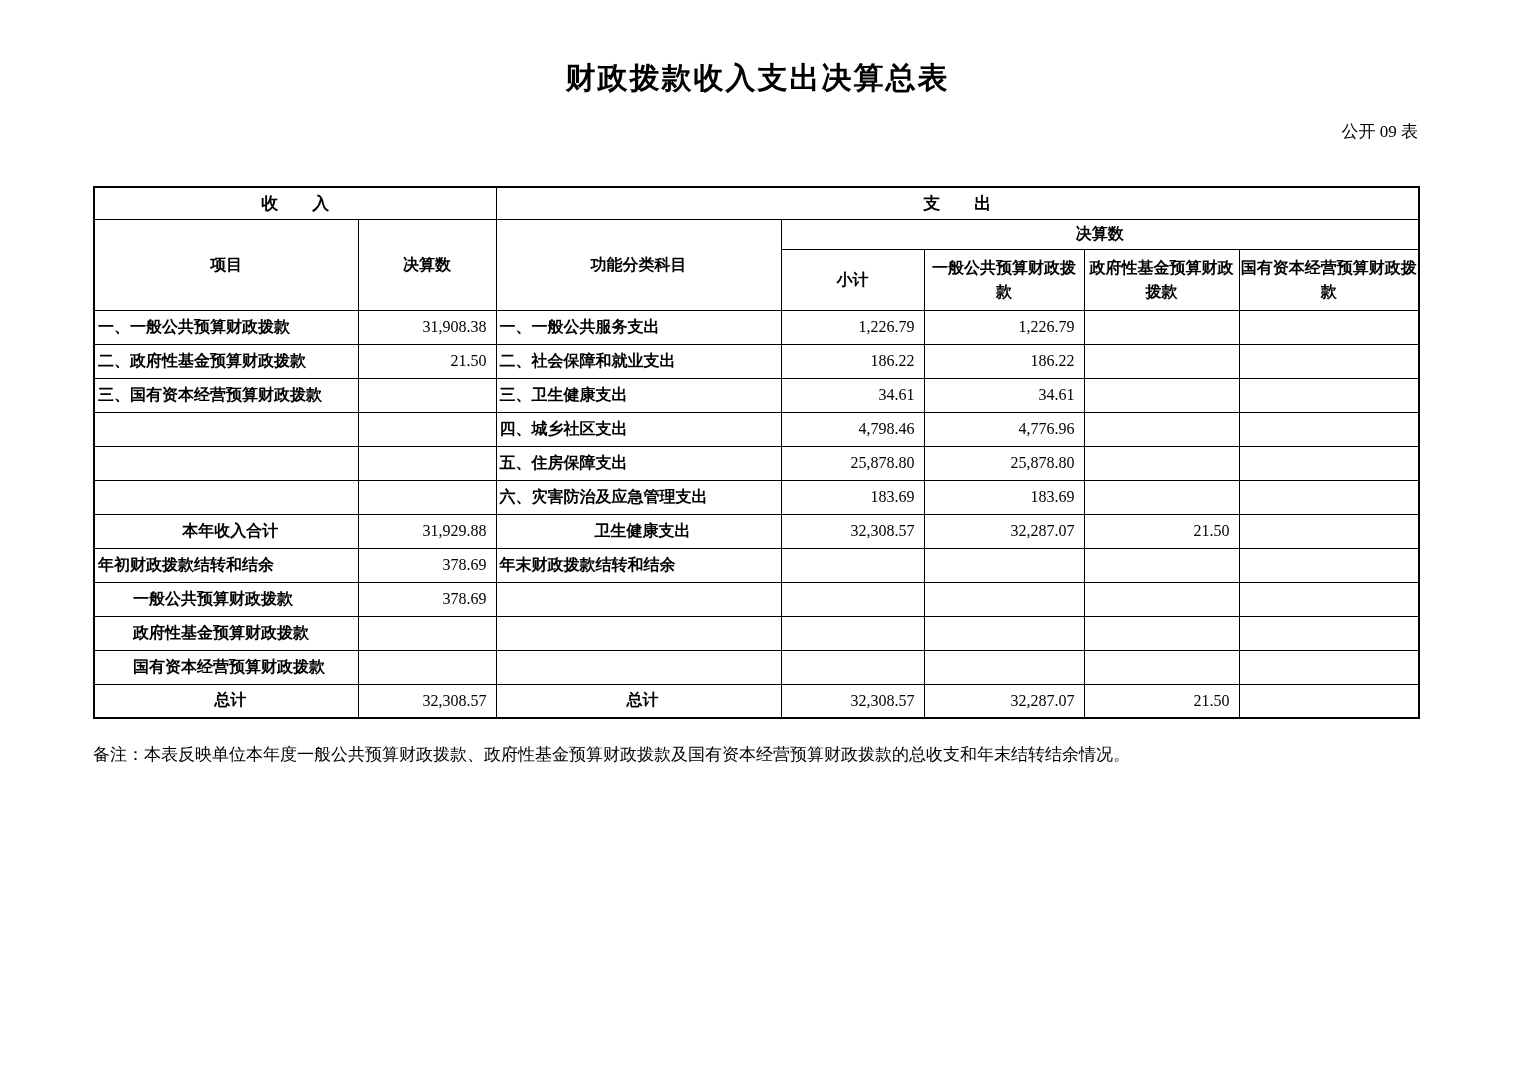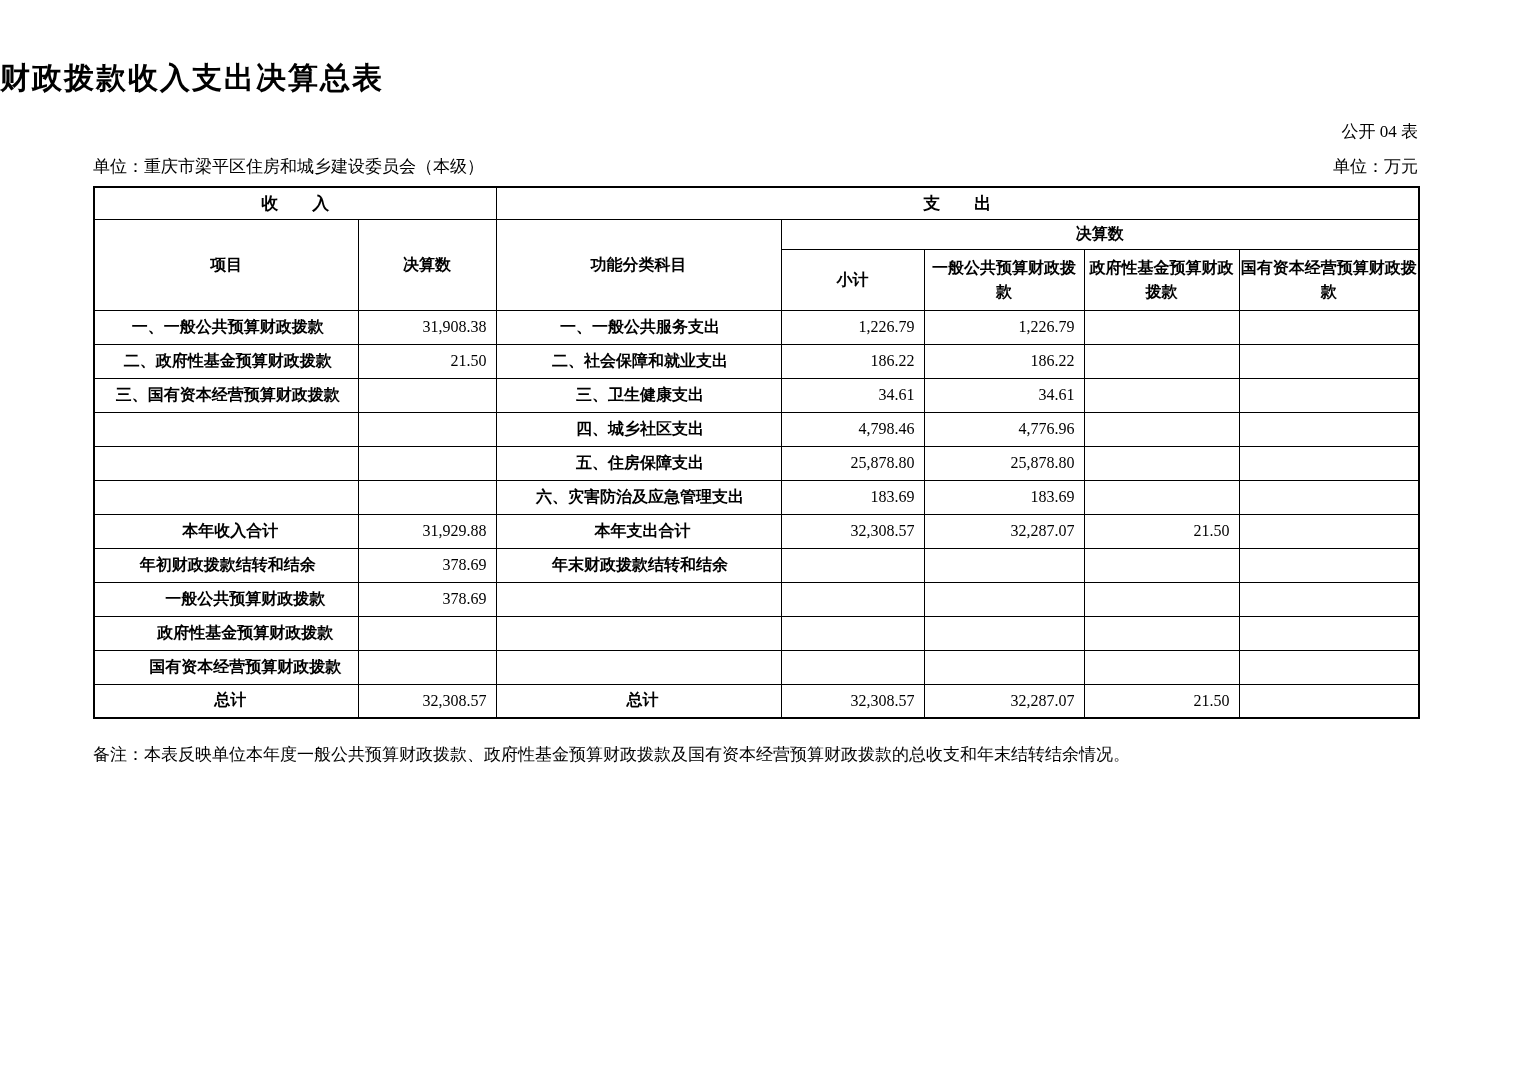--- a/index.html
+++ b/index.html
@@ -10,20 +10,21 @@
     height: 1069px;
     background: #ffffff;
     color: #000000;
     font-family: "Liberation Serif", "DejaVu Serif", serif;
   }
   .title {
     position: absolute;
     top: 58px;
     left: 0;
     width: 100%;
+    text-align: center;
     font-size: 30px;
     font-weight: bold;
     letter-spacing: 2px;
   }
   .doc-label {
     position: absolute;
     top: 120px;
     right: 97px;
     font-size: 17px;
   }
@@ -58,21 +59,21 @@
     line-height: 1.5;
     padding: 0 0;
   }
   tr.h1 { height: 32px; }
   tr.h1 th { font-size: 17px; }
   tr.h2 { height: 30px; }
   tr.h3 { height: 61px; }
   tbody tr { height: 34px; }
   td.lbl {
     font-weight: bold;
-    text-align: center;
+    text-align: left;
     padding-left: 3px;
   }
   td.lbl.center { text-align: center; padding-left: 8px; }
   td.lbl.indent { padding-left: 38px; }
   td.num {
     font-weight: normal;
     text-align: right;
     padding-right: 9px;
   }
   .note {
@@ -91,26 +92,22 @@
     font-size: 16px;
   }
 </style>
 </head>
 <body>
 
 <div class="page">
 
   <div class="title">财政拨款收入支出决算总表</div>
 
-  <div class="doc-label">公开 04 表</div>
-
-  <div class="unit-row">
-    <span>单位：重庆市梁平区住房和城乡建设委员会（本级）</span>
-    <span>单位：万元</span>
-  </div>
+  <div class="doc-label">公开 09 表</div>
+
 
   <table class="fiscal">
     <colgroup>
       <col style="width:264px">
       <col style="width:138px">
       <col style="width:285px">
       <col style="width:143px">
       <col style="width:160px">
       <col style="width:155px">
       <col style="width:180px">
@@ -184,21 +181,21 @@
         <td class="num"></td>
         <td class="lbl">六、灾害防治及应急管理支出</td>
         <td class="num">183.69</td>
         <td class="num">183.69</td>
         <td class="num"></td>
         <td class="num"></td>
       </tr>
       <tr>
         <td class="lbl center">本年收入合计</td>
         <td class="num">31,929.88</td>
-        <td class="lbl center">本年支出合计</td>
+        <td class="lbl center">卫生健康支出</td>
         <td class="num">32,308.57</td>
         <td class="num">32,287.07</td>
         <td class="num">21.50</td>
         <td class="num"></td>
       </tr>
       <tr>
         <td class="lbl">年初财政拨款结转和结余</td>
         <td class="num">378.69</td>
         <td class="lbl">年末财政拨款结转和结余</td>
         <td class="num"></td>

